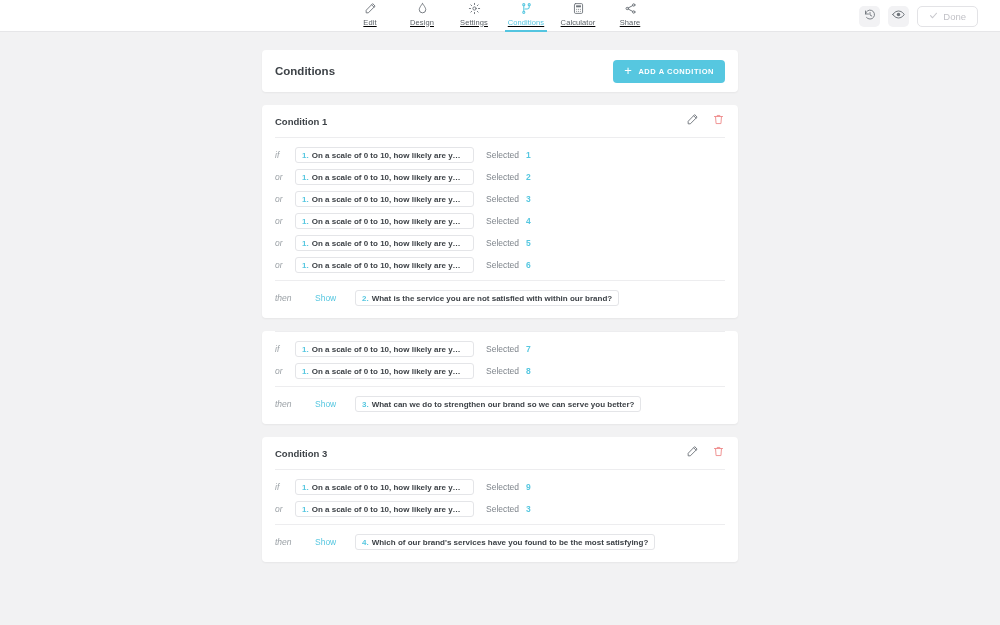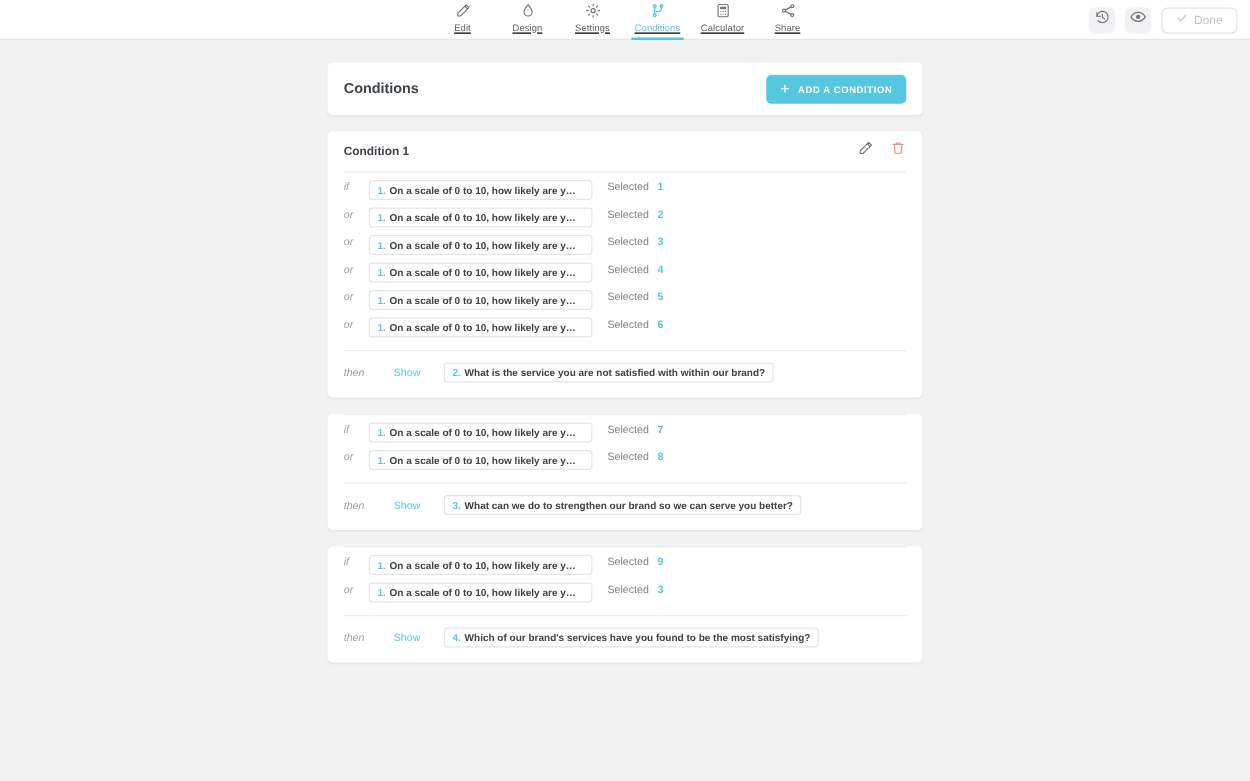--- a/index.html
+++ b/index.html
@@ -46,21 +46,21 @@
   .tab.active::after {
     content: "";
     position: absolute;
     left: 5px; right: 5px; bottom: 0;
     height: 1.5px;
     background: #54c5e0;
   }
 
   .topright {
     position: absolute;
-    right: 10px; top: 0;
+    right: 22px; top: 0;
     height: 32px;
     display: flex;
     align-items: center;
     gap: 8px;
   }
   .iconbtn {
     width: 21px; height: 21px;
     border-radius: 5px;
     background: #f2f2f4;
     display: flex; align-items: center; justify-content: center;
@@ -123,20 +123,21 @@
   }
   .cond-title { font-size: 9.5px; font-weight: bold; color: #3d4247; }
   .cond-actions { display: flex; align-items: center; gap: 13px; }
   .act { cursor: pointer; display: flex; }
 
   .divider { height: 1px; background: #ededef; margin: 0 13px; }
 
   .rows { padding: 6px 13px 4px 13px; }
   .row {
     display: flex;
+    align-items: center;
     height: 22px;
   }
   .conj {
     width: 20px;
     flex: none;
     font-size: 8.5px;
     font-style: italic;
     color: #9ba1a6;
   }
   .pill {
@@ -412,20 +413,38 @@
               <span class="then-kw">then</span>
               <span class="then-act">Show</span>
               <span class="pill">
                 <span class="num">3.</span>
                 <span class="txt">What can we do to strengthen our brand so we can serve you better?</span>
               </span>
             </div>
           </div>
         </div>
         <div class="card">
+          <div class="cond-head">
+            <div class="cond-title">Condition 3</div>
+            <div class="cond-actions">
+              <span class="act">
+                <span><svg width="13" height="13" viewBox="0 0 24 24" fill="none" stroke="#6e747a" stroke-width="1.7" stroke-linecap="round" stroke-linejoin="round">
+                    <path d="M16.5 3.5l4 4L8 20H4v-4z"></path>
+                    <path d="M14.5 5.5l4 4"></path>
+                  </svg></span>
+              </span>
+              <span class="act">
+                <span><svg width="13" height="13" viewBox="0 0 24 24" fill="none" stroke="#ef8c8c" stroke-width="1.7" stroke-linecap="round" stroke-linejoin="round">
+                    <path d="M4.5 6.5h15"></path>
+                    <path d="M9.5 6.5V4.5h5v2"></path>
+                    <path d="M6.5 6.5l1 13h9l1-13"></path>
+                  </svg></span>
+              </span>
+            </div>
+          </div>
           <div class="divider"></div>
           <div class="rows">
             <div class="row">
               <span class="conj">if</span>
               <span class="pill q">
                 <span class="num">1.</span>
                 <span class="txt">On a scale of 0 to 10, how likely are y…</span>
               </span>
               <span class="sel-label">Selected</span>
               <span class="sel-val">9</span>

